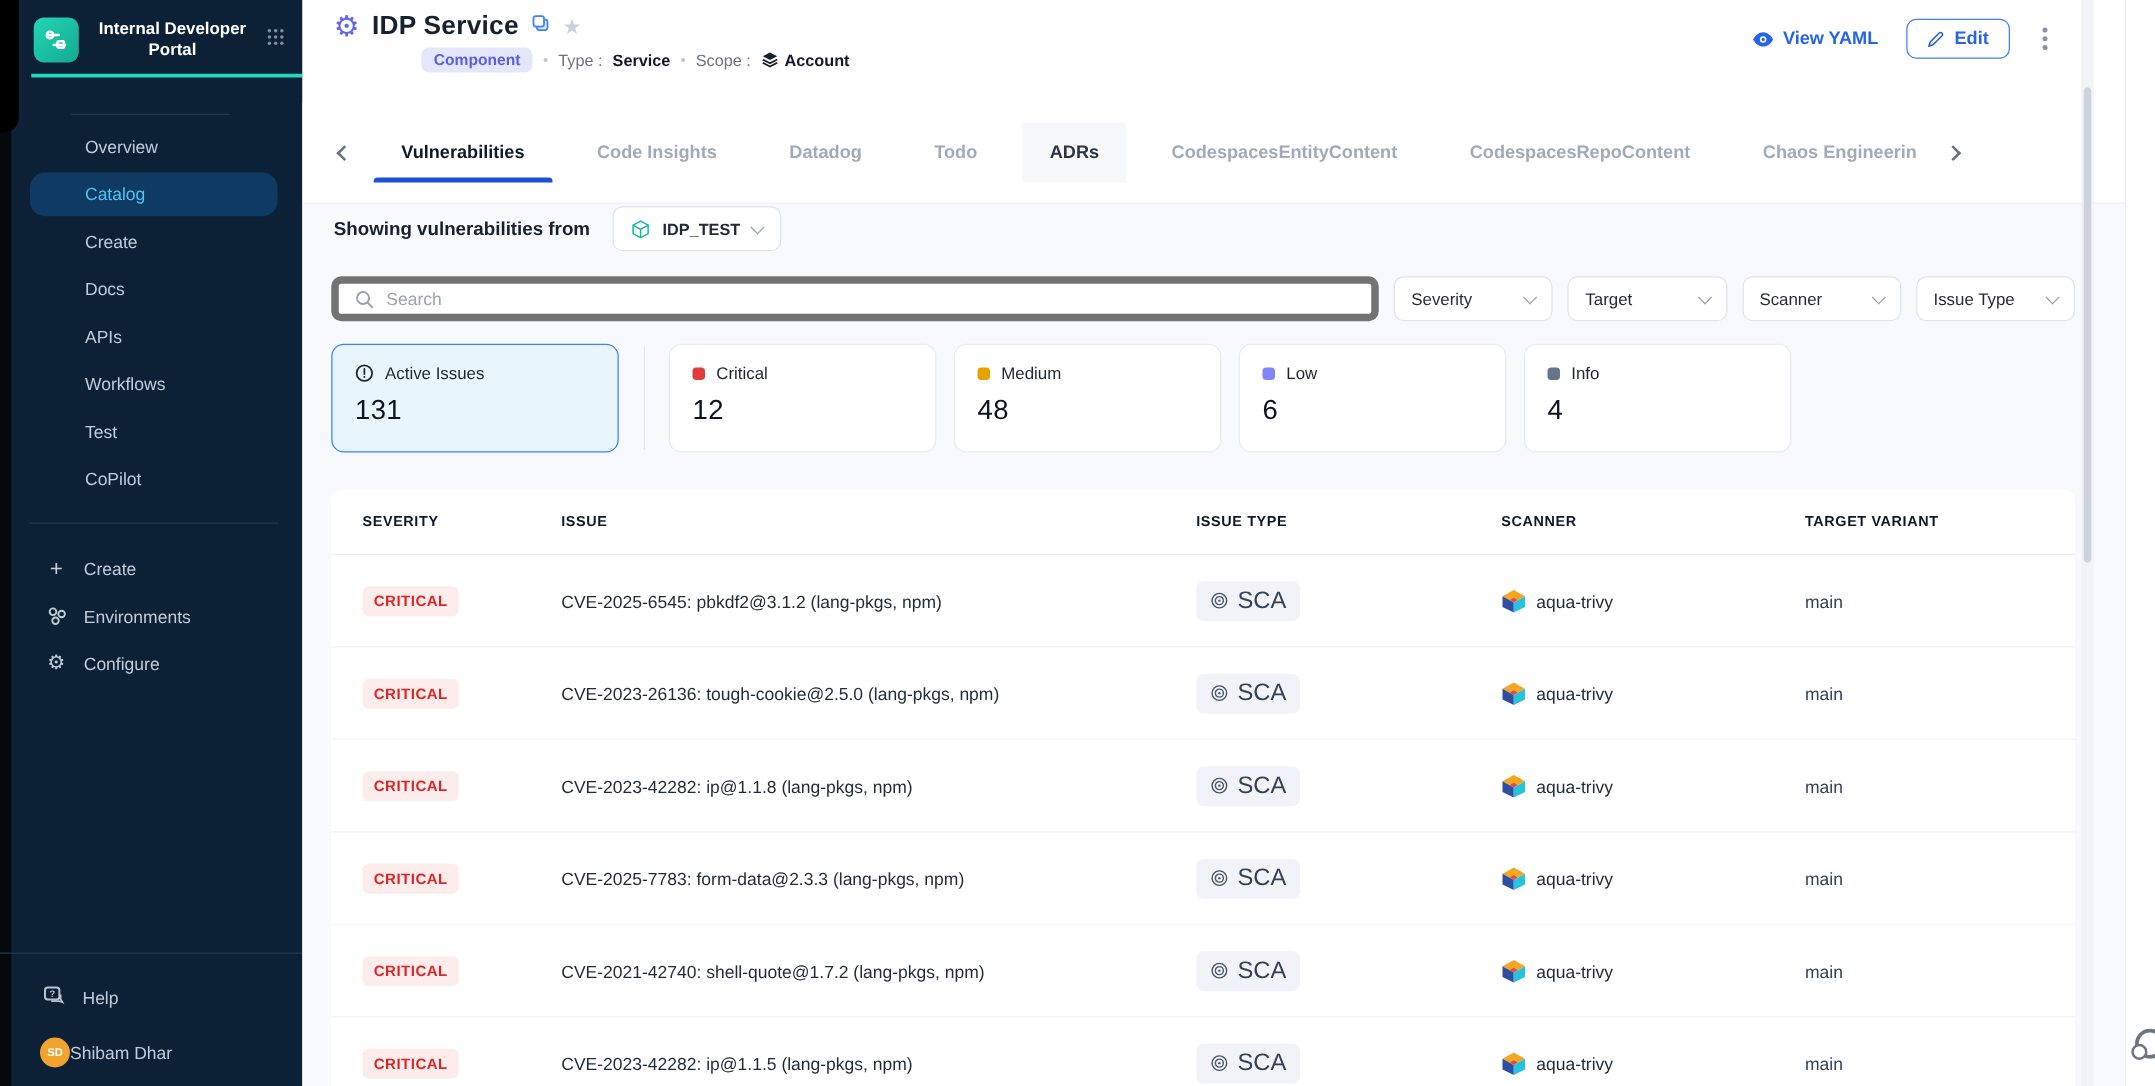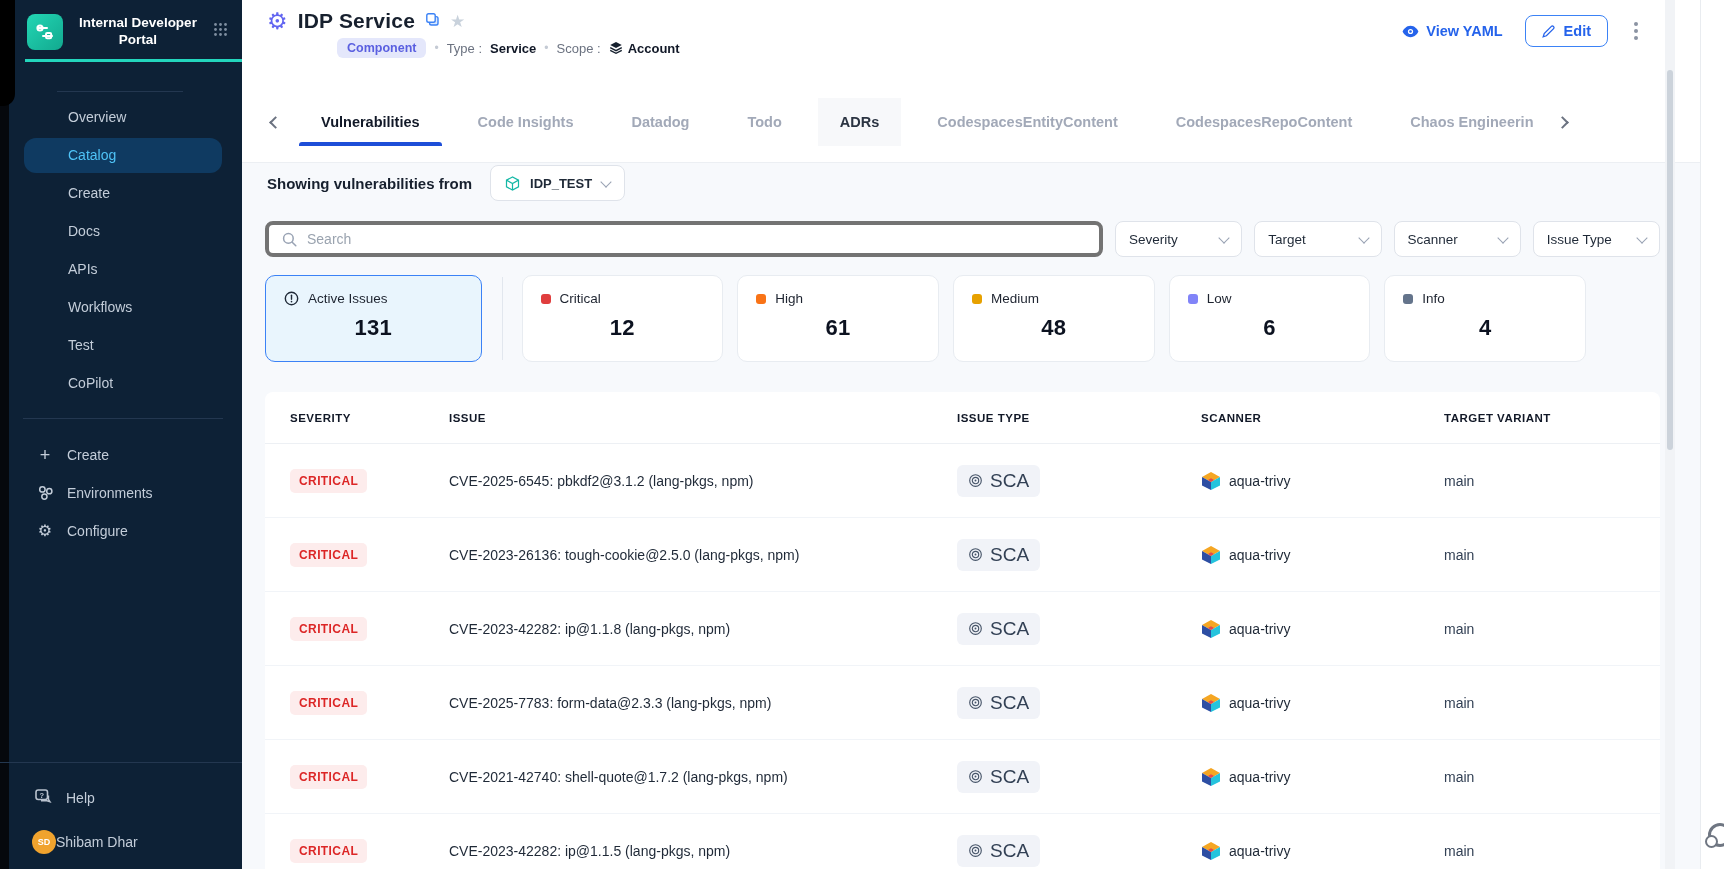--- a/index.html
+++ b/index.html
@@ -84,41 +84,41 @@
   
   .content { flex:1; background:#f7f9fc; position:relative; }
   .showing-row { position:absolute; left:25px; top:2px; display:flex; align-items:center; gap:18px; }
   .showing-label { font-size:15px; font-weight:700; color:#17202e; }
   .proj-select { height:36px; background:#fff; border:1px solid #dfe3ea; border-radius:8px;
     display:flex; align-items:center; gap:10px; padding:0 14px; cursor:pointer; }
   .proj-name { font-size:13px; font-weight:700; color:#1f2937; }
   .chev-dn { width:8px; height:8px; border-left:1.8px solid #98a2b3; border-bottom:1.8px solid #98a2b3;
     transform:rotate(-45deg); margin-top:-3px; }
   .filter-row { position:absolute; left:23px; top:58px; width:1395px; display:flex; gap:12px; }
-  .search-box { width:838px; height:36px; background:#fff; border:4px solid #737373;
+  .search-box { width:838px; height:36px; background:#fff; border:6px solid #737373;
     border-radius:8px; display:flex; align-items:center; gap:10px; padding:0 13px; }
   .search-box input { border:none; outline:none; flex:1; font-size:14px; color:#1f2937;
     font-family:"Liberation Sans",sans-serif; background:transparent; }
   .search-box input::placeholder { color:#9aa3af; }
   .fselect { flex:1; height:36px; background:#fff; border:1px solid #dfe3ea; border-radius:8px;
     display:flex; align-items:center; justify-content:space-between; padding:0 13px;
     font-size:13.5px; color:#1f2937; cursor:pointer; }
 
   
   .cards-row { position:absolute; left:23px; top:112px; width:1321px; height:87px;
-    display:flex; align-items:stretch;text-align:center; }
+    display:flex; align-items:stretch; }
   .card { background:#fff; border:1px solid #e8ecf1; border-radius:10px; padding:15px 18px; }
   .card.active-card { width:230px; background:#e9f5fd; border:1.5px solid #3b82f6; cursor:pointer; }
   .vdiv { width:1px; background:#e2e7ee; margin:2px 19px 2px 20px; }
   .sev-card { width:214px; margin-right:14px; cursor:pointer; }
   .sev-card:last-child { margin-right:0; }
   .card-top { display:flex; align-items:center; gap:9px; margin-bottom:9px; }
   .card-label { font-size:13.5px; color:#1e2430; }
   .sq { width:10px; height:10px; border-radius:3px; }
-  .card-value { font-size:22px; font-weight:700; color:#0c1220; letter-spacing:.3px; }
+  .card-value { font-size:22px; font-weight:400; color:#0c1220; letter-spacing:.3px; }
 
   
   .vuln-table { position:absolute; left:23px; top:229px; bottom:0; width:1395px;
     background:#fff; border-radius:8px 8px 0 0; overflow:hidden; }
   .t-head, .t-row { display:grid; grid-template-columns:159px 508px 244px 243px 1fr;
     align-items:center; padding-left:25px; }
   .t-head { height:52px; border-bottom:1px solid #edf0f4; }
   .t-head span { font-size:11.5px; font-weight:700; color:#111827; letter-spacing:.5px; }
   .t-row { height:74px; border-bottom:1px solid #f1f4f8; }
   .sev-badge { display:inline-block; background:#fdecec; color:#dc2626; font-size:12px;
@@ -356,27 +356,20 @@
         <div class="vdiv"></div>
         <div class="card sev-card">
           <div class="card-top">
               <span class="sq" style="background: rgb(224, 62, 62);"></span>
             <span class="card-label">Critical</span>
             </div>
           <div class="card-value">12</div>
         </div>
         <div class="card sev-card">
           <div class="card-top">
-              <span class="sq" style="background: rgb(249, 115, 22);"></span>
-            <span class="card-label">High</span>
-            </div>
-          <div class="card-value">61</div>
-        </div>
-        <div class="card sev-card">
-          <div class="card-top">
               <span class="sq" style="background: rgb(231, 161, 0);"></span>
             <span class="card-label">Medium</span>
             </div>
           <div class="card-value">48</div>
         </div>
         <div class="card sev-card">
           <div class="card-top">
               <span class="sq" style="background: rgb(129, 132, 248);"></span>
             <span class="card-label">Low</span>
             </div>

